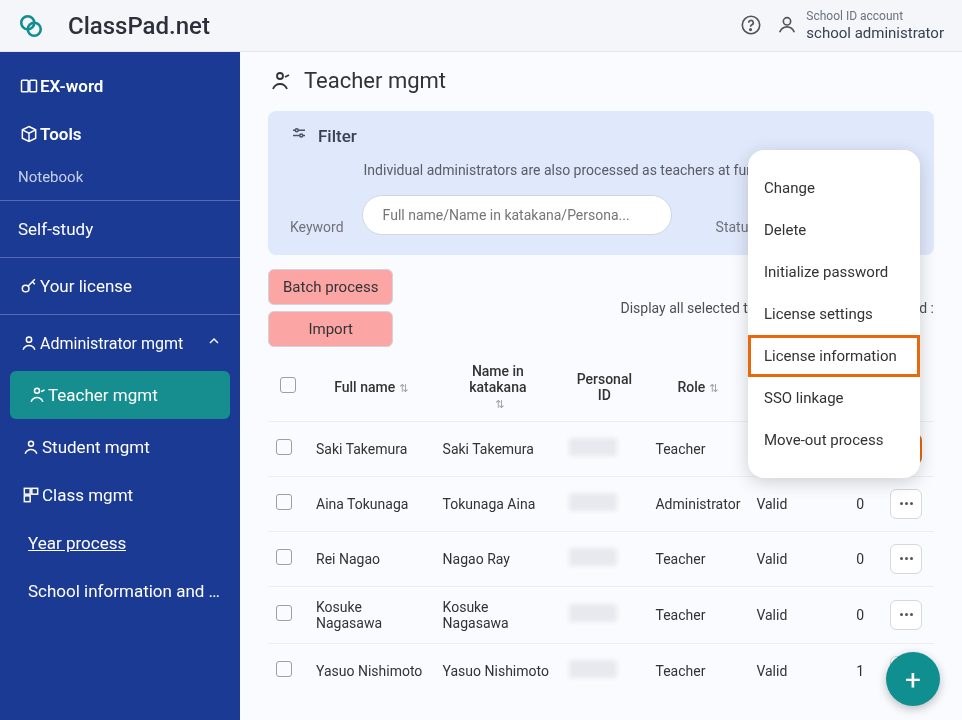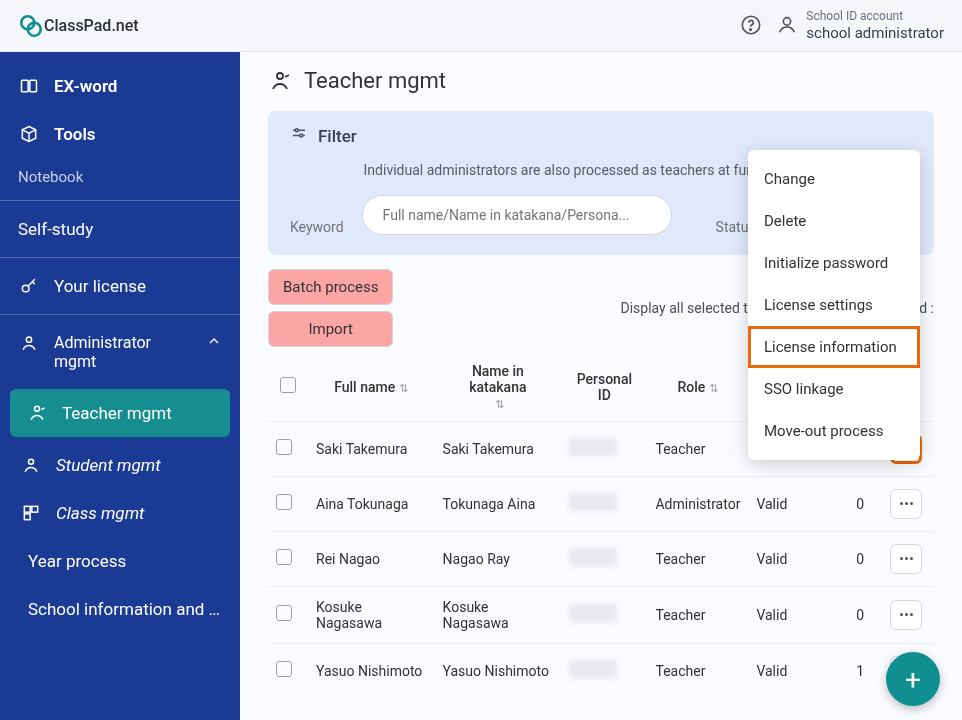--- a/index.html
+++ b/index.html
@@ -1,20 +1,20 @@
 <!DOCTYPE html>
 <html><head>
 <meta charset="utf-8">
 <style>
   * { box-sizing: border-box; margin: 0; padding: 0; font-family: -apple-system, BlinkMacSystemFont, "Segoe UI", Roboto, sans-serif; }
   body { width: 962px; height: 720px; overflow: hidden; background: #f5f6fa; display: flex; flex-direction: column; }
 
   
   .topbar { height: 52px; background: #f5f6fa; display: flex; align-items: center; padding: 0 18px; border-bottom: 1px solid #e5e5ea; }
-  .logo-wrap { display: flex; align-items: center; gap: 0; color: #2b303a; font-size: 16px; font-weight: 500; }
+  .logo-wrap { display: flex; align-items: center; gap: 24px; color: #2b303a; font-size: 24px; font-weight: 500; }
   .logo-icon svg { width: 26px; height: 26px; display:block; }
   .topbar-spacer { flex: 1; }
   .topbar-right { display: flex; align-items: center; gap: 14px; }
   .help-icon, .user-icon-top { width: 22px; height: 22px; color: #555; }
   .account-box { display: flex; align-items: center; gap: 8px; }
   .account-texts { display: flex; flex-direction: column; line-height: 1.2; }
   .account-texts .small { font-size: 12px; color: #6b7280; }
   .account-texts .big { font-size: 15px; color: #374151; }
 
   .body-row { display: flex; flex: 1; min-height: 0; }
@@ -22,24 +22,24 @@
   
   .sidebar { width: 240px; background: #1e3a8a; background: #1f3f9e; background: #213b8e; color: #fff; display: flex; flex-direction: column; padding-top: 10px; font-size: 16px; }
   .sidebar { background: #1d3d94; }
   .sidebar { background: #1b3a91; }
   .sidebar { background: #1a3b9b; }
   .sidebar { background: #203f9e; }
   .sidebar { background: #1a3a8a; }
   .sidebar { background: #1b3789; }
   .sidebar { background: #1c3d8e; }
   .sidebar a, .sidebar div { color: #fff; text-decoration: none; }
-  .side-item { display: flex; align-items: flex-start; gap: 14px; padding: 14px 18px; cursor: pointer; font-size: 17px; }
+  .side-item { display: flex; align-items: flex-end; padding: 14px 18px; cursor: pointer; font-size: 17px; }
   .side-item.thin { padding: 10px 18px; font-size: 15px; color: #c7d0ec; }
   .side-sep { border-top: 1px solid rgba(255,255,255,.25); margin: 4px 0; }
-  .side-sub { padding-left: 20px; font-style: italic; }
+  .side-sub { padding-left: 20px; }
   .side-item.active { background: #0d9488; background: #168e8f; border-radius: 6px; margin: 4px 10px; padding-left: 16px; }
   .side-item .icon { width: 22px; display:flex; align-items:center; justify-content:center; flex-shrink:0; }
   .side-item .chev { margin-left: auto; }
   .side-item.subh { font-size: 16px; }
   .sidebar .nav-link { white-space: nowrap; overflow: hidden; text-overflow: ellipsis; }
 
   
   .main { flex: 1; padding: 16px 28px 0 28px; position: relative; overflow: hidden; background: #fafbfe; }
   .page-title { display: flex; align-items: center; gap: 12px; font-size: 22px; color: #333; margin-bottom: 18px; }
   .page-title .icon { width: 24px; height: 24px; }
@@ -67,21 +67,21 @@
   .chk { width: 16px; height: 16px; border: 1.5px solid #9aa0a8; border-radius: 3px; display: inline-block; }
   .pid-blur { width: 48px; height: 18px; background: #e7e9ef; border-radius: 3px; filter: blur(2px); display:inline-block; }
   .more-btn { width: 32px; height: 30px; border: 1px solid #d6d8de; border-radius: 6px; background:#fff; display:inline-flex; align-items:center; justify-content:center; gap:2px; cursor:pointer; }
   .more-btn span { width:3px; height:3px; background:#555; border-radius:50%; }
   .more-btn.hl { border: 3px solid #e8690b; }
   .col-chk { width: 40px; }
   .col-actions { width: 56px; text-align:center; }
   .col-num { width: 60px; text-align:right; padding-right: 14px; }
 
   
-  .menu { position: absolute; right: 42px; top: 98px; width: 172px; background:#fff; border-radius: 6px; box-shadow: 0 4px 18px rgba(0,0,0,.18); padding: 8px 0; z-index: 50; }
+  .menu { position: absolute; right: 42px; top: 98px; width: 172px; background:#fff; border-radius: 16px; box-shadow: 0 4px 18px rgba(0,0,0,.18); padding: 17px 0; z-index: 50; }
   .menu-item { padding: 12px 16px; font-size: 15px; color: #333; cursor: pointer; }
   .menu-item.hl { outline: 3px solid #e8690b; outline-offset: -3px; }
 
   
   .fab { position:absolute; right: 22px; bottom: 14px; width: 54px; height: 54px; border-radius: 50%; background:#0f8f8f; color:#fff; font-size: 28px; display:flex; align-items:center; justify-content:center; cursor:pointer; box-shadow: 0 3px 10px rgba(0,0,0,.25); }
 </style>
 </head>
 <body>
 
 <div class="topbar">
@@ -192,21 +192,21 @@
     <div class="side-item side-sub">
       <span class="icon">
           <svg width="20" height="20" viewBox="0 0 24 24" fill="none" stroke="#fff" stroke-width="1.8">
             <rect x="4" y="4" width="7" height="7"></rect>
             <rect x="13" y="4" width="7" height="7"></rect>
             <rect x="4" y="13" width="7" height="7"></rect>
           </svg>
         </span>
       <span>Class mgmt</span>
     </div>
-    <div class="side-item" style="padding-left:28px;">
+    <div class="side-item" style="padding-left:28px;text-decoration:underline;">
       <span class="nav-link">Year process</span>
     </div>
     <div class="side-item" style="padding-left:28px;">
       <span class="nav-link">School information and a...</span>
     </div>
   </div>
 
   <div class="main">
 
     <div class="page-title">

